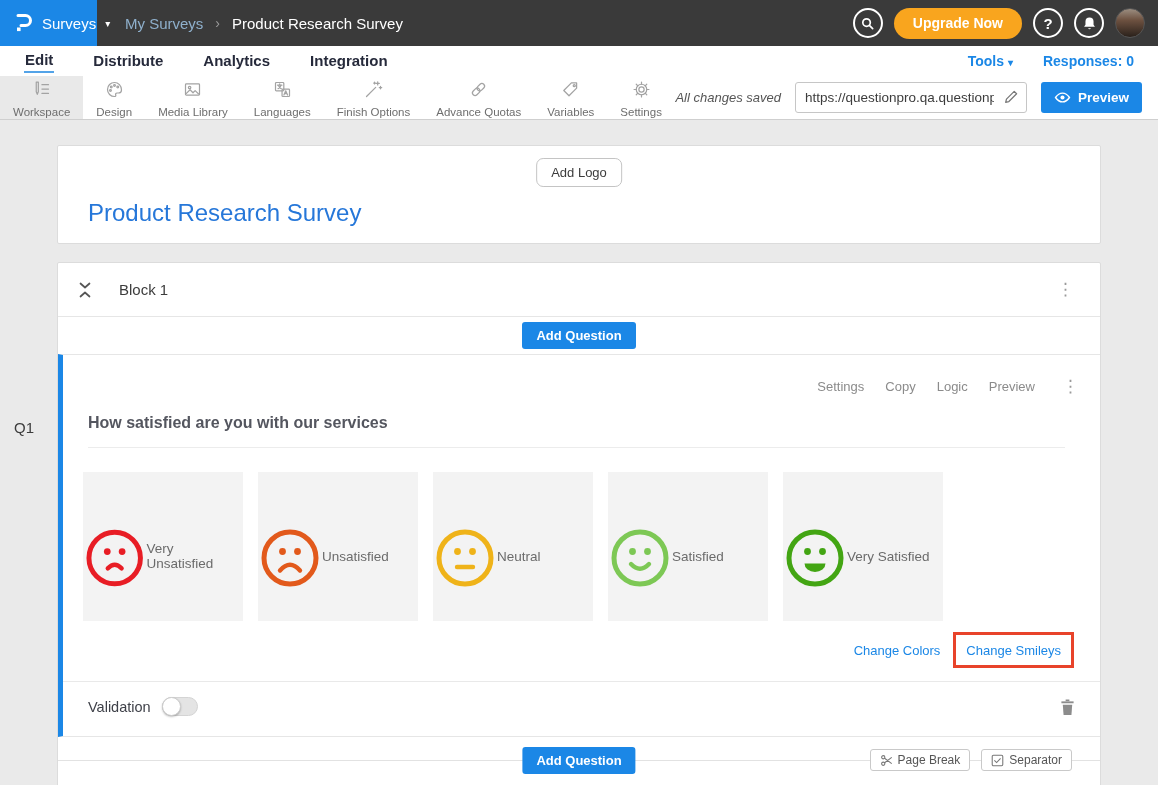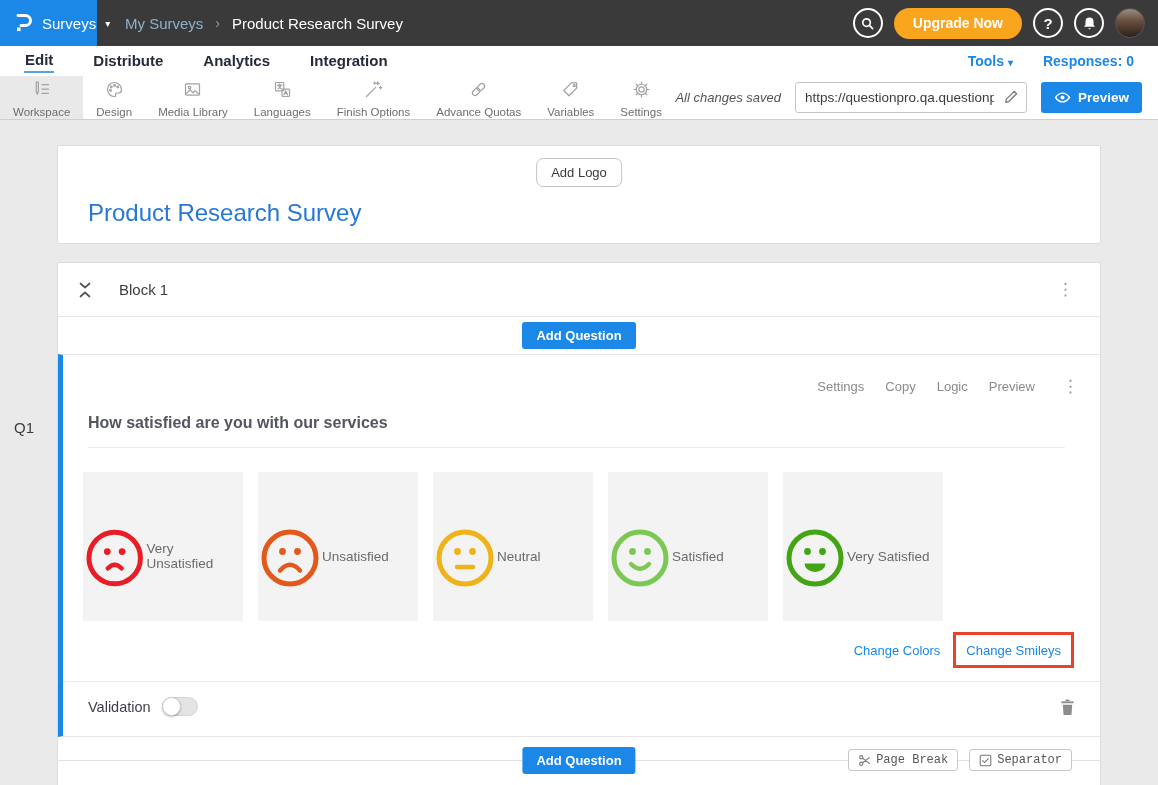--- a/index.html
+++ b/index.html
@@ -74,21 +74,21 @@
   .highlight-box { border:3px solid #e8432a; padding:6px 10px; }
   .validation-row { margin-top:13px; border-top:1px solid #e9e9e9; padding:15px 25px 4px; display:flex; align-items:center; }
   .validation-label { font-size:14.5px; color:#3f4149; }
   .toggle { width:36px; height:19px; background:#e4e4e4; border:1px solid #d4d4d4; border-radius:10px; margin-left:11px; position:relative; cursor:pointer; }
   .toggle .knob { position:absolute; left:-1px; top:-1px; width:19px; height:19px; background:#fff; border:1px solid #ccc; border-radius:50%; box-shadow:0 1px 2px rgba(0,0,0,.25); }
   .trash-btn { margin-left:auto; cursor:pointer; display:flex; }
 
   .bottom-row { height:49px; position:relative; }
   .bottom-rule { position:absolute; left:0; right:0; top:23px; border:none; border-top:1px solid #e2e2e2; }
   .bottom-row .add-q-btn { position:absolute; left:50%; top:10px; transform:translateX(-50%); }
-  .bottom-right { position:absolute; right:28px; top:12px; display:flex; gap:11px;font-family:Liberation Mono, monospace; }
+  .bottom-right { position:absolute; right:28px; top:12px; display:flex; gap:11px; }
   .mini-btn { background:#fff; border:1px solid #c9c9c9; border-radius:3px; padding:3px 9px; font-size:12px; color:#555; font-family:inherit; display:flex; align-items:center; gap:5px; cursor:pointer; }
   .mini-btn svg { stroke:#777; fill:none; stroke-width:1.3; stroke-linecap:round; }
 
   .q-id { position:absolute; left:14px; top:419px; font-size:15px; color:#3c3c3c; }
 </style>
 </head>
 <body>
 
 <div class="topbar">
   <div class="brand">

